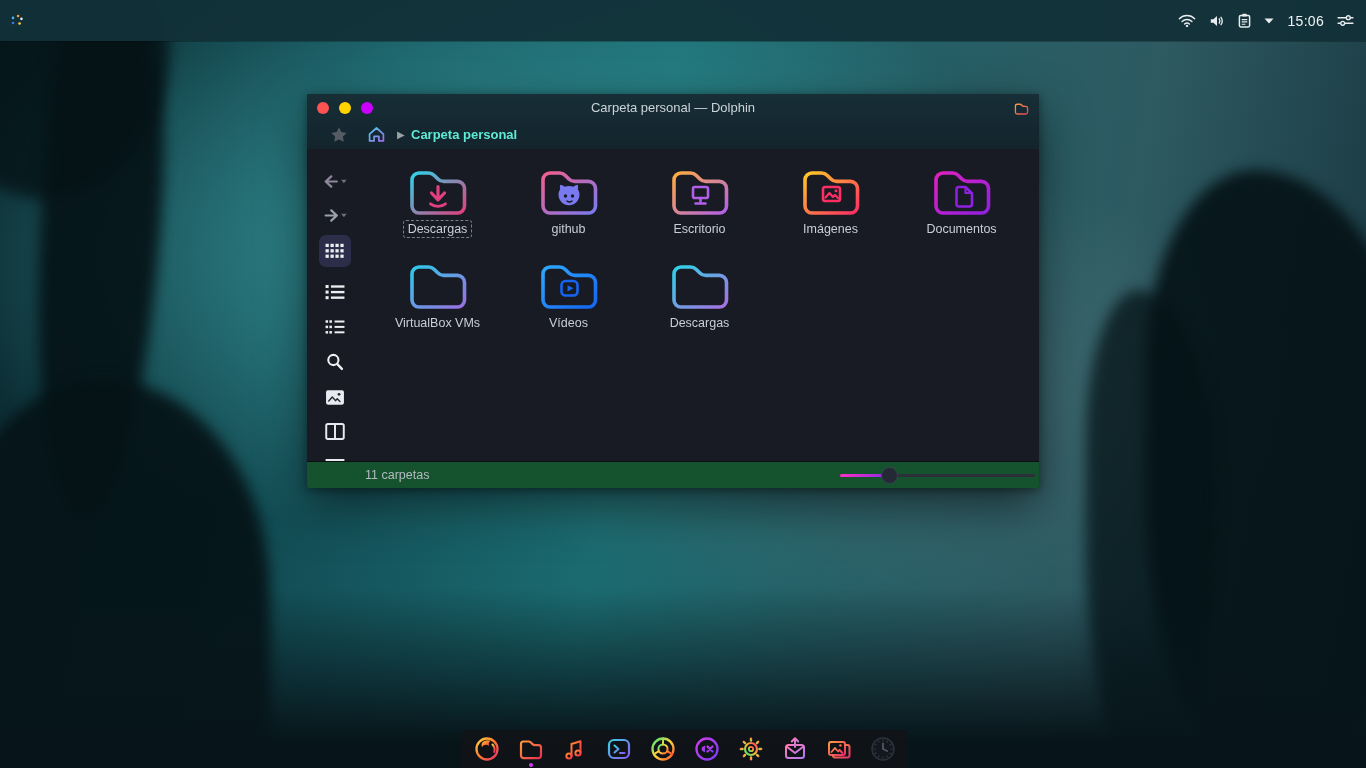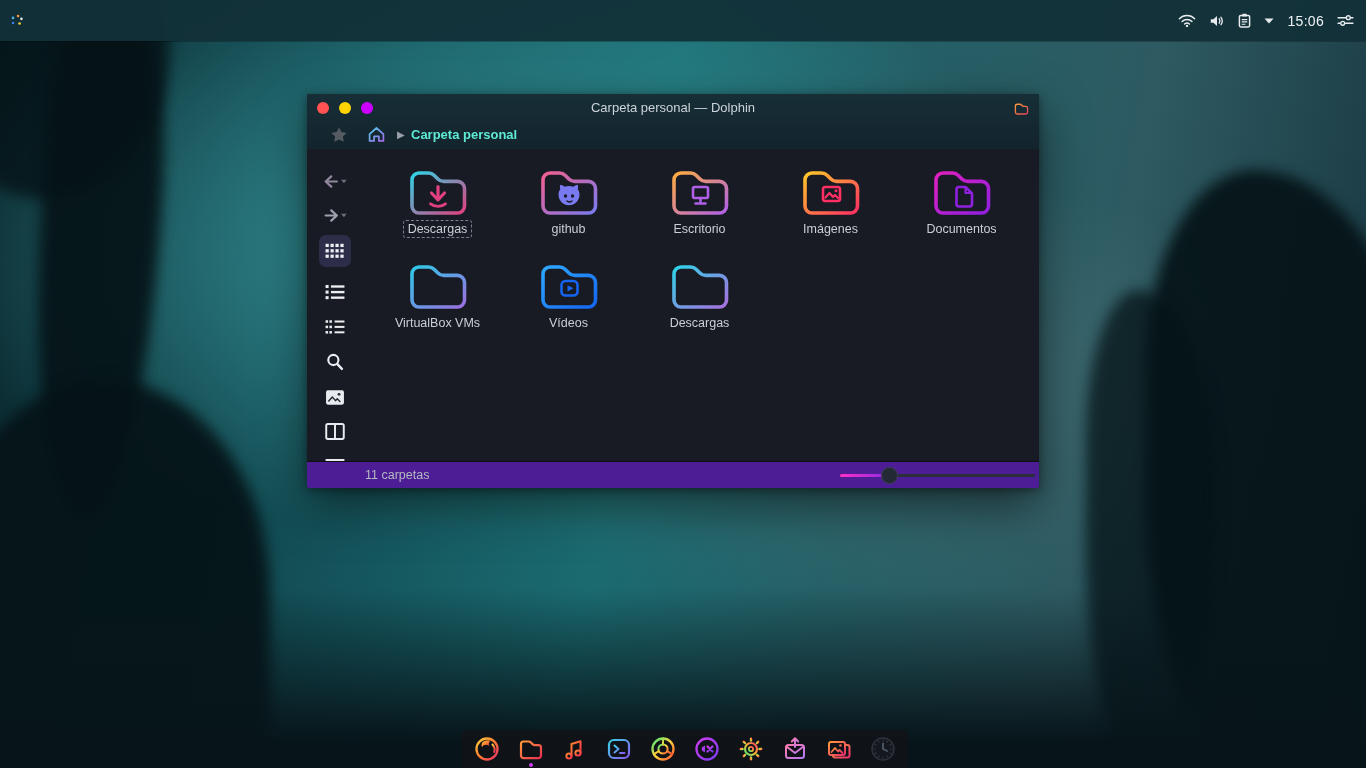--- a/index.html
+++ b/index.html
@@ -63,21 +63,21 @@
   .sb-btn.active{background:#2c2e49;border-radius:7px}
 
   .grid{position:absolute;left:55px;top:55px;right:0;bottom:26px;
     display:flex;flex-wrap:wrap;align-content:flex-start;padding:14px 0 0 10px}
   .cell{width:131px;height:94px;display:flex;flex-direction:column;align-items:center}
   .ficon svg{display:block}
   .flabel{font-size:12.5px;color:#c9cfd7;margin-top:0;padding:1px 4px;border-radius:2px;
           white-space:nowrap}
   .cell.selected .flabel{outline:1.5px dashed #76808e}
 
-  .statusbar{position:absolute;left:0;right:0;bottom:0;height:26px;background:#4c1d95;
+  .statusbar{position:absolute;left:0;right:0;bottom:0;height:26px;background:#14532d;
              border-top:1px solid #0d1015}
   .count{position:absolute;left:58px;line-height:26px;font-size:12.5px;color:#b4bac2}
   .zoom-slider{position:absolute;left:533px;top:0;width:195px;height:26px}
   .zs-track{position:absolute;left:0;right:0;top:12px;height:3px;background:#2a2f39;border-radius:2px}
   .zs-fill{position:absolute;left:0;top:12px;height:3px;border-radius:2px;
            background:linear-gradient(90deg,#ff2ec8,#8a2be2)}
   .zs-handle{position:absolute;top:5px;width:17px;height:17px;border-radius:50%;
              background:#242936;border:1.5px solid #3a4150;box-sizing:border-box}
 
   

